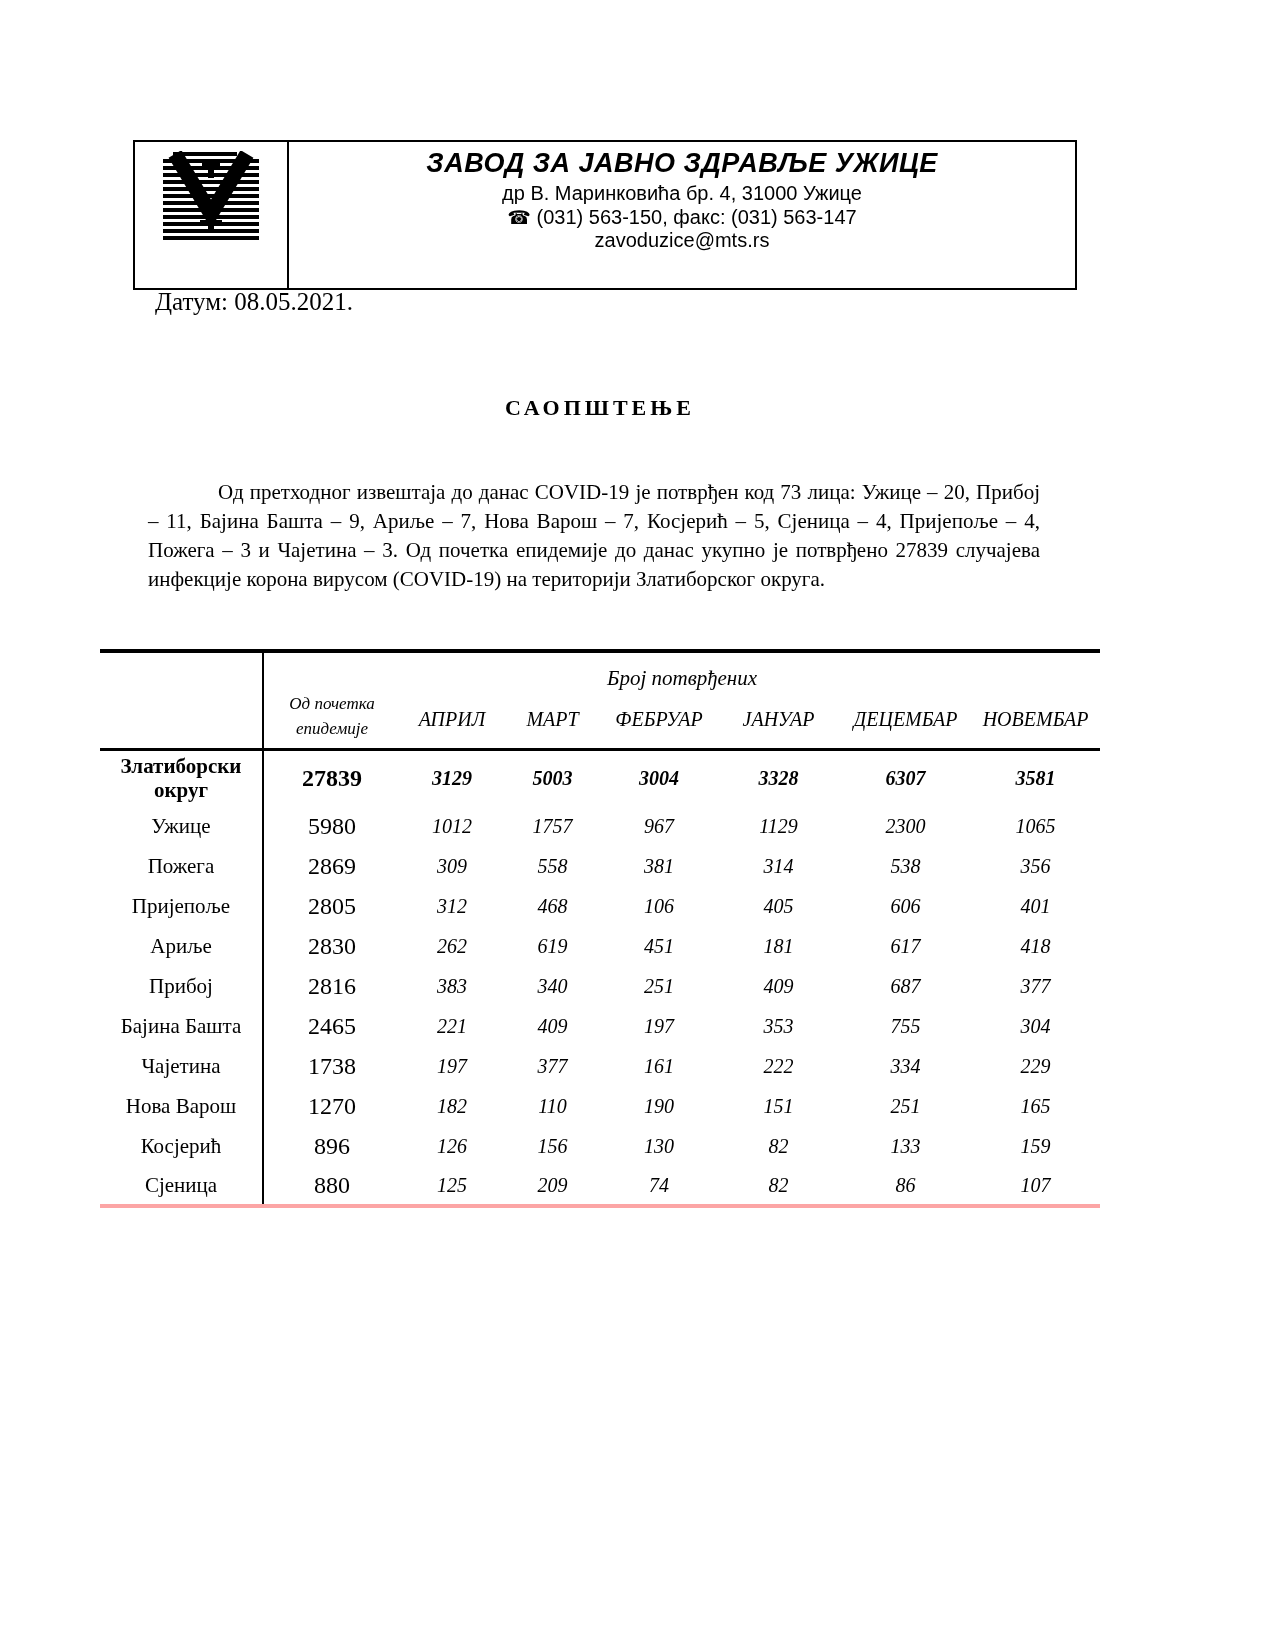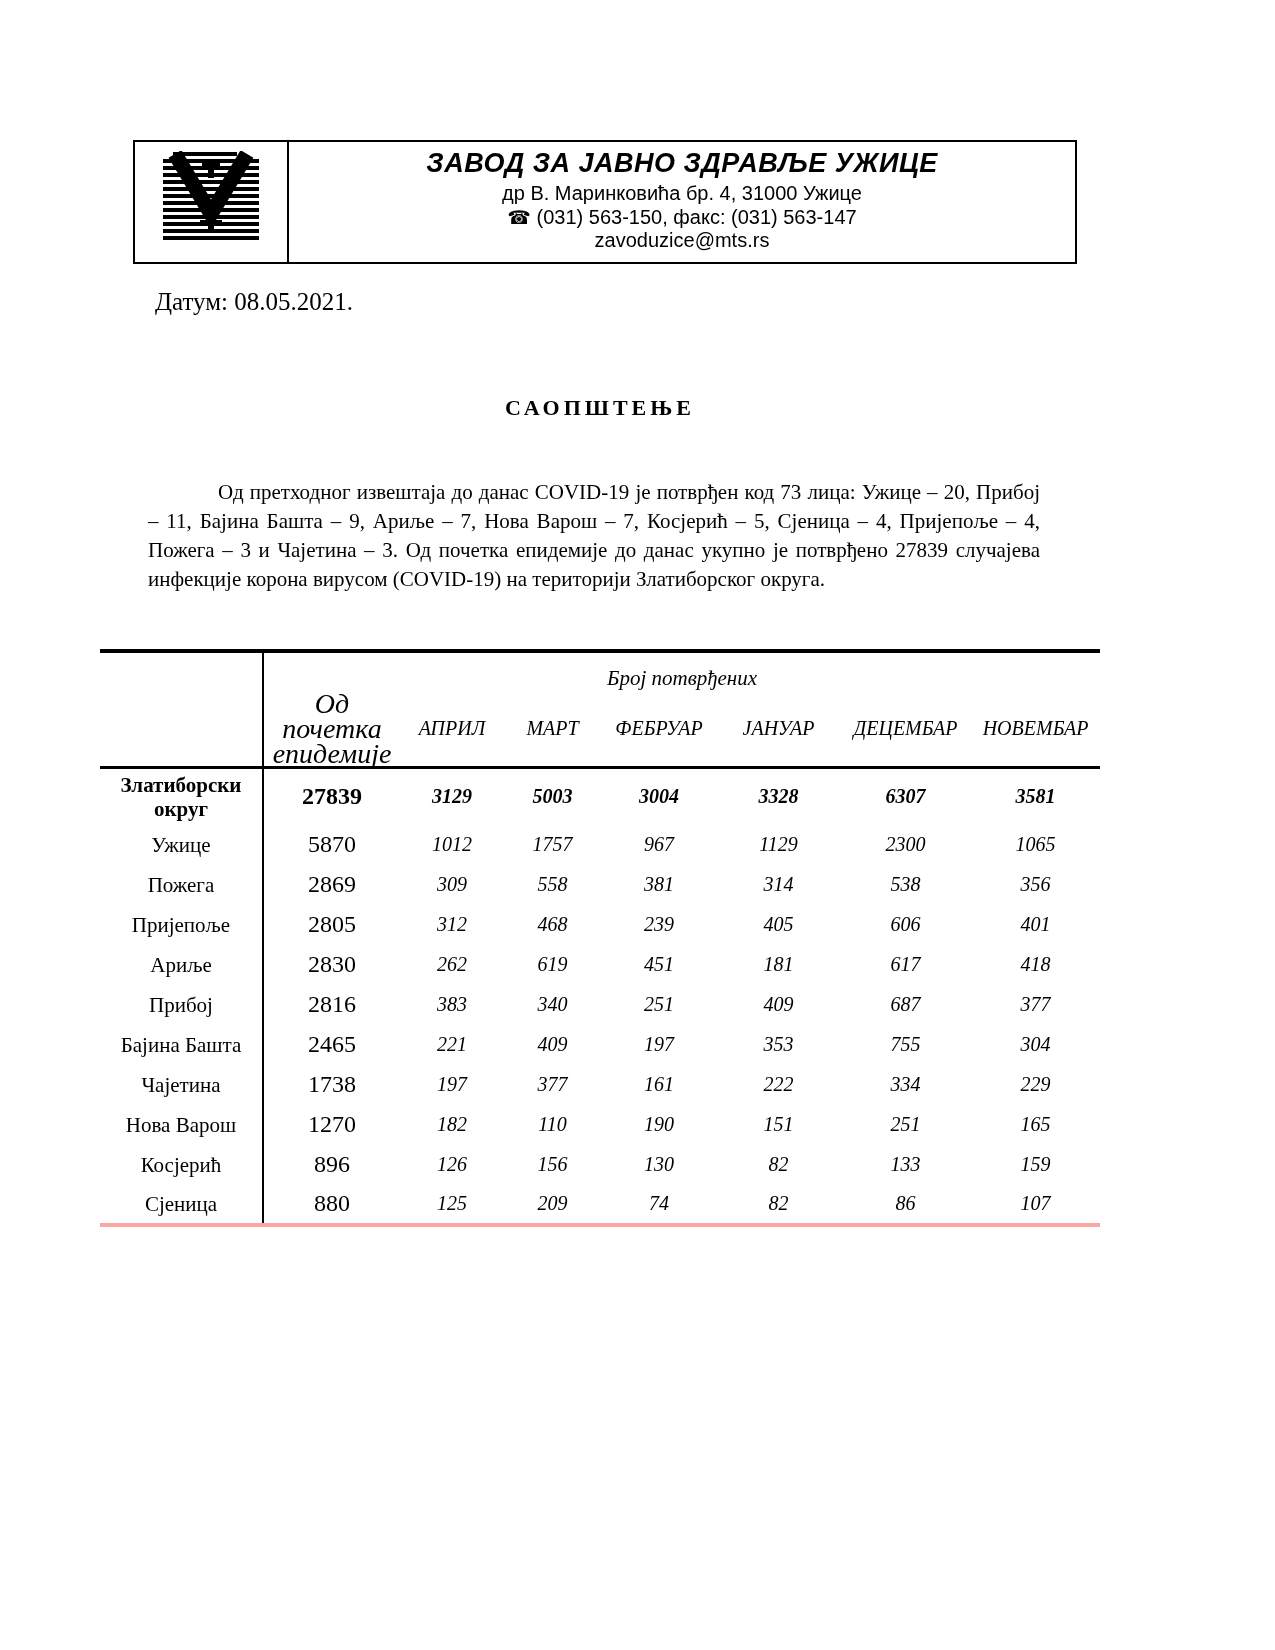--- a/index.html
+++ b/index.html
@@ -6,21 +6,21 @@
   html,body { background:#ffffff; }
   .page {
     position:relative; width:1275px; height:1650px; margin:0 auto;
     background:#ffffff; color:#000;
     font-family:"Liberation Serif", serif;
     overflow:hidden;
   }
 
   
   .header-box {
-    position:absolute; left:133px; top:140px; width:944px; height:124px;
+    position:absolute; left:133px; top:140px; width:944px; height:150px;
     border:2px solid #000; display:flex;
   }
   .logo-cell {
     width:154px; border-right:2px solid #000;
     display:flex; align-items:flex-start; justify-content:center; padding-top:9px;
   }
   .logo-cell svg { width:100px; height:92px; }
   .org-cell {
     flex:1; text-align:center; padding-top:6px;
     font-family:"Liberation Sans", sans-serif; line-height:1.12;
@@ -52,21 +52,21 @@
   table.stats th, table.stats td { padding:0; font-weight:normal; }
   table.stats thead { border-bottom:3px solid #000; }
   .col-div { border-right:2px solid #000; }
 
   th.confirmed {
     height:40px; vertical-align:bottom; text-align:center; padding-left:240px; padding-bottom:2px;
     font-size:21px; font-weight:bold; font-style:italic;
   }
   th.h-since {
     height:58px; vertical-align:top; text-align:center;
-    font-size:28px; font-weight:bold; font-style:italic; line-height:25px; padding-top:2px;
+    font-size:17px; font-weight:bold; font-style:italic; line-height:25px; padding-top:2px;
   }
   th.h-month {
     vertical-align:middle; text-align:center;
     font-size:20px; font-weight:bold; font-style:italic;
   }
   tbody td { text-align:center; vertical-align:middle; font-size:20px; }
   tbody tr { height:40px; }
   tr.emph { height:57px; }
   td.c-name { font-size:21px; line-height:24px; }
   td.c-total { font-size:24px; }
@@ -149,21 +149,21 @@
         <td class="c-total">27839</td>
         <td class="c-m">3129</td>
         <td class="c-m">5003</td>
         <td class="c-m">3004</td>
         <td class="c-m">3328</td>
         <td class="c-m">6307</td>
         <td class="c-m">3581</td>
       </tr>
       <tr>
         <td class="c-name col-div">Ужице</td>
-        <td class="c-total">5870</td>
+        <td class="c-total">5980</td>
         <td class="c-m">1012</td>
         <td class="c-m">1757</td>
         <td class="c-m">967</td>
         <td class="c-m">1129</td>
         <td class="c-m">2300</td>
         <td class="c-m">1065</td>
       </tr>
       <tr>
         <td class="c-name col-div">Пожега</td>
         <td class="c-total">2869</td>
@@ -172,21 +172,21 @@
         <td class="c-m">381</td>
         <td class="c-m">314</td>
         <td class="c-m">538</td>
         <td class="c-m">356</td>
       </tr>
       <tr>
         <td class="c-name col-div">Пријепоље</td>
         <td class="c-total">2805</td>
         <td class="c-m">312</td>
         <td class="c-m">468</td>
-        <td class="c-m">239</td>
+        <td class="c-m">106</td>
         <td class="c-m">405</td>
         <td class="c-m">606</td>
         <td class="c-m">401</td>
       </tr>
       <tr>
         <td class="c-name col-div">Ариље</td>
         <td class="c-total">2830</td>
         <td class="c-m">262</td>
         <td class="c-m">619</td>
         <td class="c-m">451</td>

